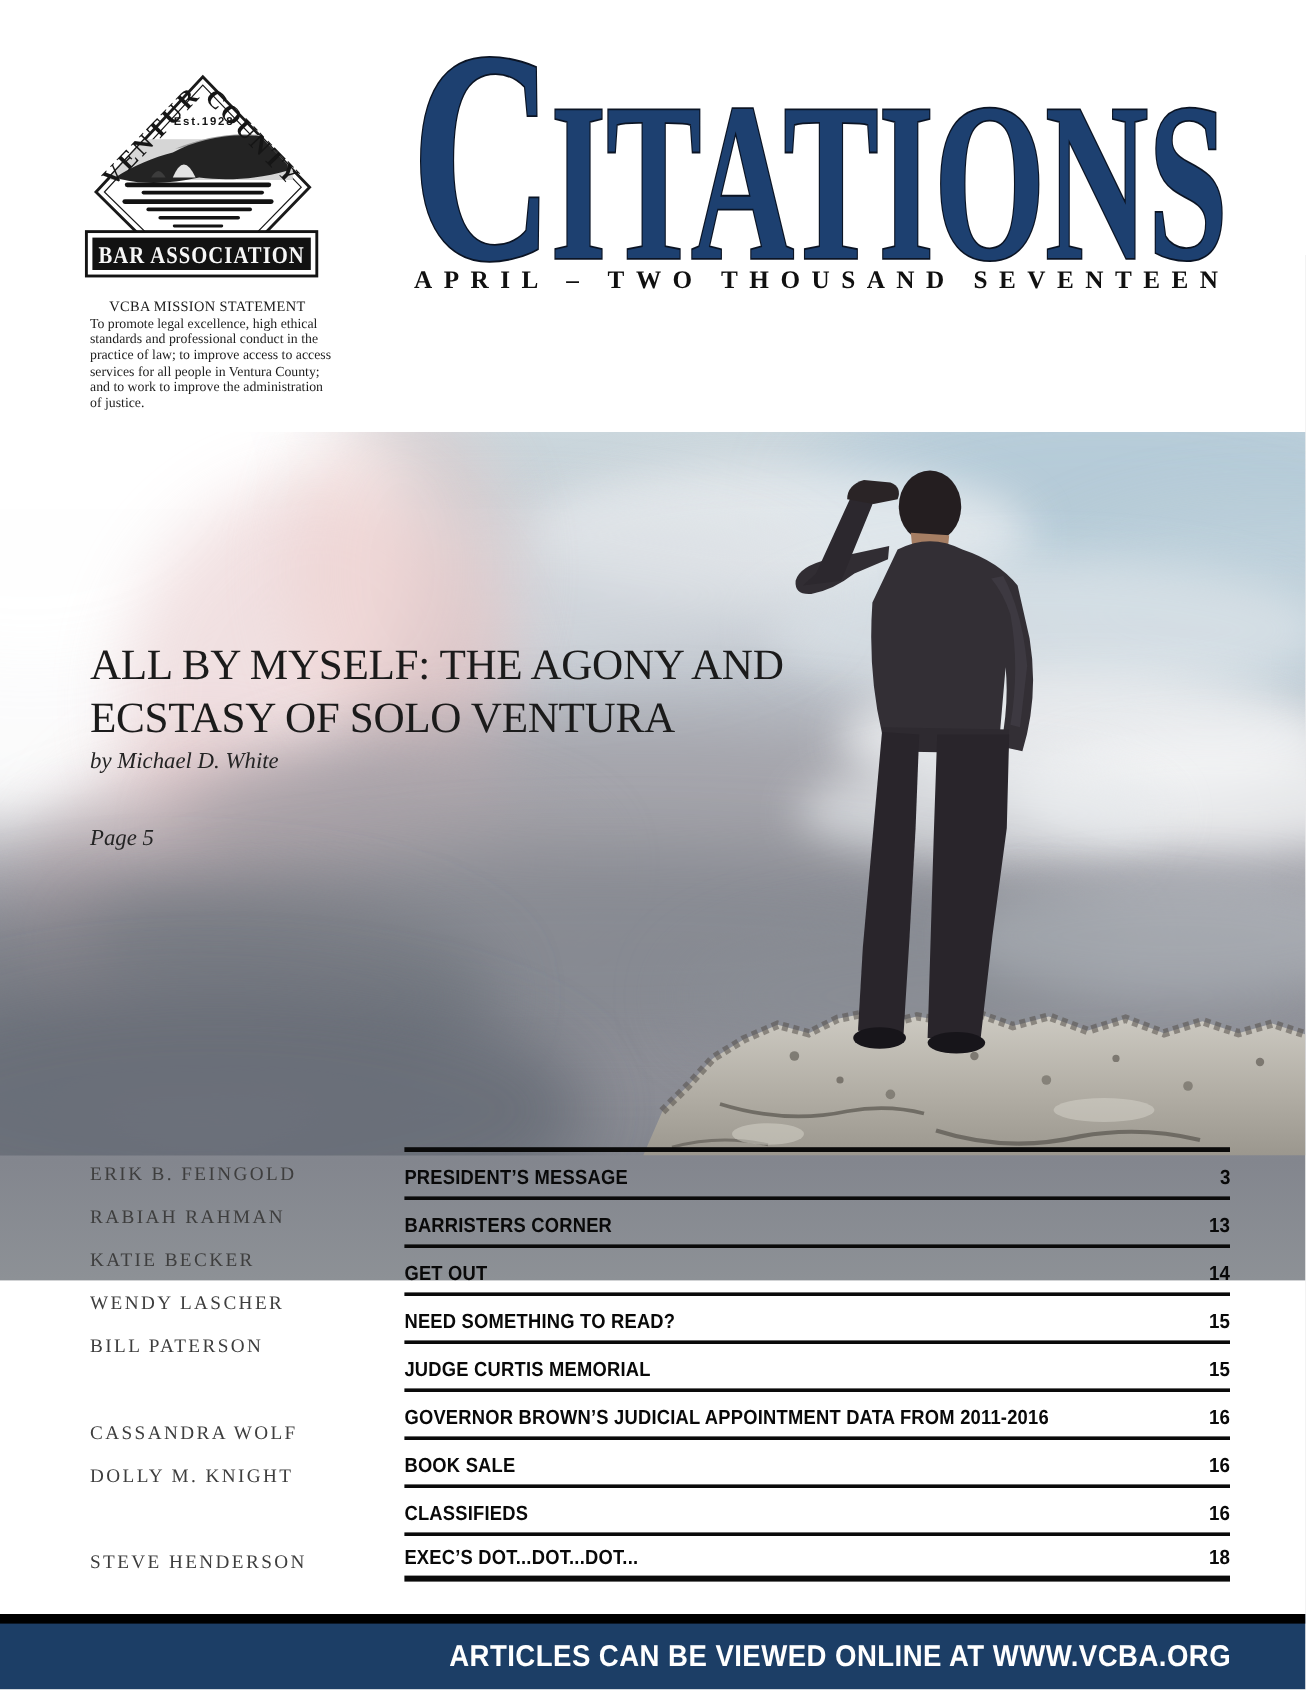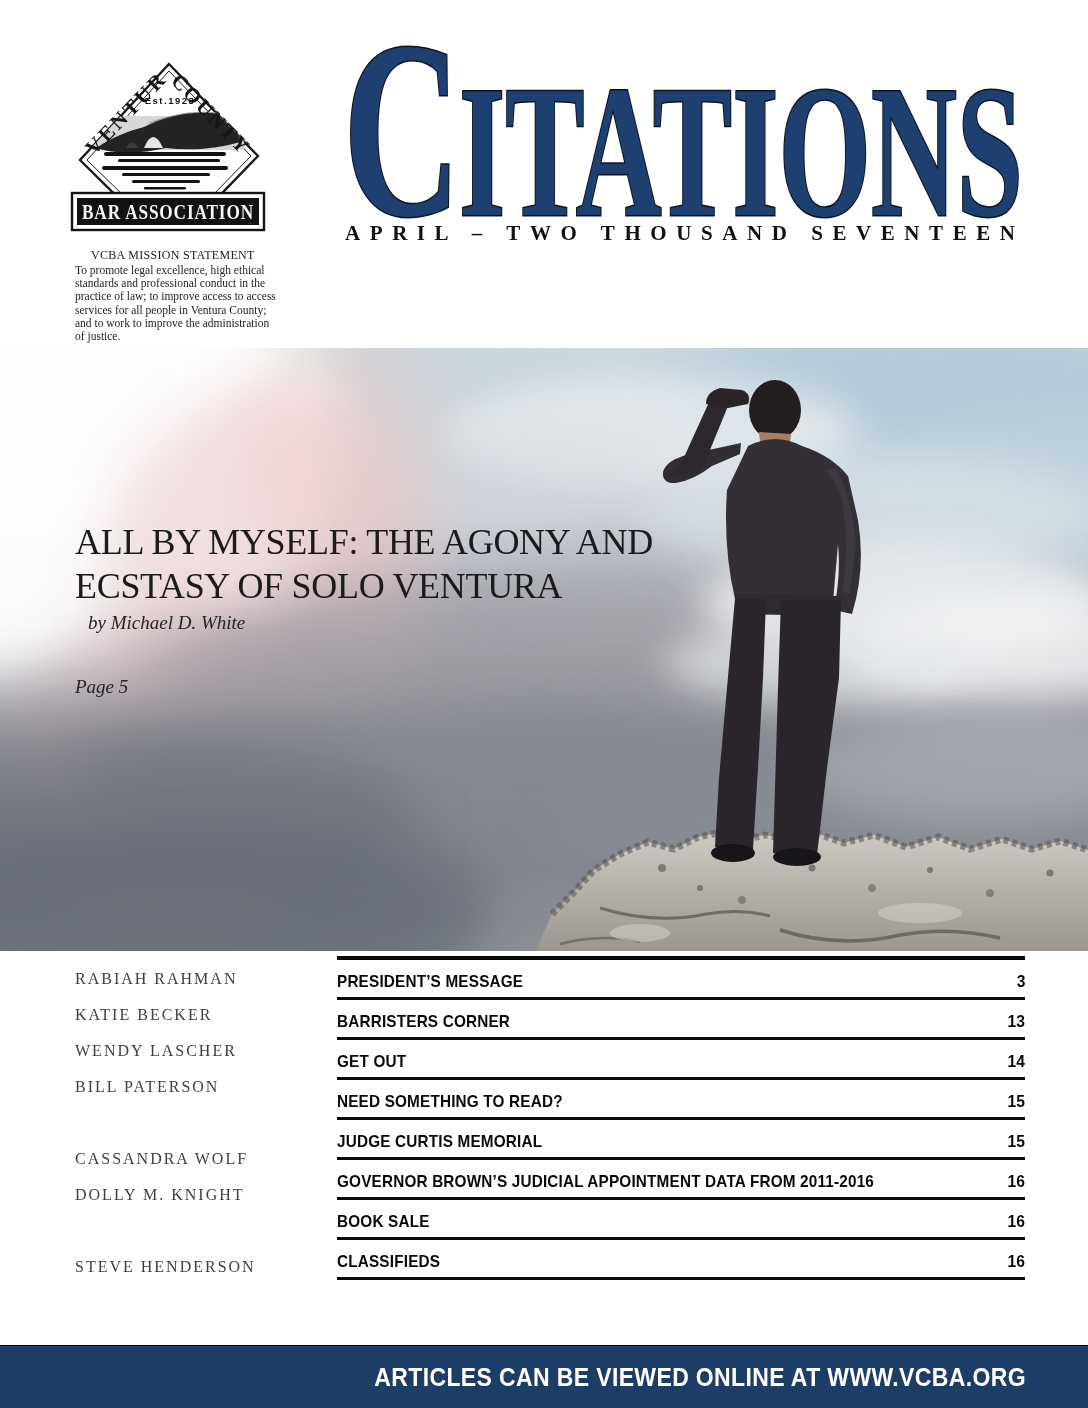--- a/index.html
+++ b/index.html
@@ -11,30 +11,30 @@
   
   .logo{position:absolute;left:66px;top:44px;width:204px;height:192px;}
   
   .masthead{position:absolute;left:343px;top:44px;width:684px;height:206px;}
   
   .mission{position:absolute;left:75px;top:248px;width:262px;}
   .mission-heading{font:12px "Liberation Serif",serif;letter-spacing:.3px;color:#1a1a1a;margin:0 0 1px 16px;}
   .mission-line{font:11.5px "Liberation Serif",serif;line-height:13.2px;color:#1d1d1d;}
   
   .photo{
-    position:absolute;left:0;top:348px;width:1088px;height:603px;
+    position:absolute;left:0;top:360px;width:1088px;height:707px;
     background:linear-gradient(180deg,#cbd7dd 0%,#bdc3cb 28%,#aaaab1 50%,#94949c 70%,#83868e 86%,#8d9196 100%);
   }
   .photo svg{position:absolute;left:0;top:0;}
   .feature{position:absolute;left:75px;top:172px;width:640px;}
   .feature-title{
     font-family:"Liberation Serif",serif;font-size:36px;line-height:44px;
     letter-spacing:-0.3px;color:#1b1b1b;font-weight:400;margin:0;
   }
-  .feature-byline{font:italic 19px "Liberation Serif",serif;color:#242424;margin-top:4px;margin-left:13px;}
+  .feature-byline{font:italic 19px "Liberation Serif",serif;color:#242424;margin-top:4px;}
   .feature-pageref{font:italic 19px "Liberation Serif",serif;color:#242424;position:absolute;left:0;top:328px;}
   
   .toc{position:absolute;left:75px;top:956px;display:flex;}
   .toc-authors{width:262px;margin-top:4px;}
   .toc-author-row{height:36px;display:flex;align-items:flex-end;padding-bottom:8px;box-sizing:border-box;}
   .toc-author{
     font-family:"Liberation Serif",serif;font-size:16px;letter-spacing:2px;
     color:#3e3e3e;white-space:nowrap;
   }
   .toc-list{width:688px;border-top:4px solid #0a0a0a;}
@@ -48,21 +48,21 @@
     letter-spacing:.2px;color:#090909;white-space:nowrap;
     transform:scaleX(.9);transform-origin:0 100%;display:inline-block;
   }
   .entry-page{
     font-family:"Liberation Sans",sans-serif;font-weight:700;font-size:17px;
     color:#090909;transform:scaleX(.92);transform-origin:100% 100%;display:inline-block;
   }
   
   .footer-bar{
     position:absolute;left:0;top:1345px;width:1088px;height:63px;
-    border-top:1px solid #000000;box-sizing:border-box;
+    border-top:8px solid #000000;box-sizing:border-box;
   }
   .footer-inner{position:absolute;left:312px;top:0;width:776px;height:100%;
     display:flex;align-items:center;justify-content:center;}
   .footer-text{
     font-family:"Liberation Sans",sans-serif;font-weight:700;font-size:25px;
     letter-spacing:.4px;color:#ffffff;white-space:nowrap;
     transform:scaleX(.92);display:inline-block;
   }
 </style>
 </head>
@@ -210,20 +210,23 @@
       <div class="feature-title">ALL BY MYSELF: THE AGONY AND</div>
       <div class="feature-title">ECSTASY OF SOLO VENTURA</div>
       <div class="feature-byline">by Michael D. White</div>
     </div>
     <div class="feature-pageref" style="left:75px;font-style:italic;">Page 5</div>
   </div>
 
   <div class="toc">
     <div class="toc-authors">
       <div class="toc-author-row">
+          <span class="toc-author">ERIK B. FEINGOLD</span>
+        </div>
+      <div class="toc-author-row">
           <span class="toc-author">RABIAH RAHMAN</span>
         </div>
       <div class="toc-author-row">
           <span class="toc-author">KATIE BECKER</span>
         </div>
       <div class="toc-author-row">
           <span class="toc-author">WENDY LASCHER</span>
         </div>
       <div class="toc-author-row">
           <span class="toc-author">BILL PATERSON</span>
@@ -269,20 +272,24 @@
           <span class="entry-title">GOVERNOR BROWN’S JUDICIAL APPOINTMENT DATA FROM 2011-2016</span>
           <span class="entry-page">16</span>
         </div>
       <div class="toc-row">
           <span class="entry-title">BOOK SALE</span>
           <span class="entry-page">16</span>
         </div>
       <div class="toc-row">
           <span class="entry-title">CLASSIFIEDS</span>
           <span class="entry-page">16</span>
+        </div>
+      <div class="toc-row thick">
+          <span class="entry-title">EXEC’S DOT...DOT...DOT...</span>
+          <span class="entry-page">18</span>
         </div>
     </div>
   </div>
 
   <div class="footer-bar" style="background: rgb(28, 62, 102);">
     <div class="footer-inner">
       <span class="footer-text">ARTICLES CAN BE VIEWED ONLINE AT WWW.VCBA.ORG</span>
     </div>
   </div>
 

